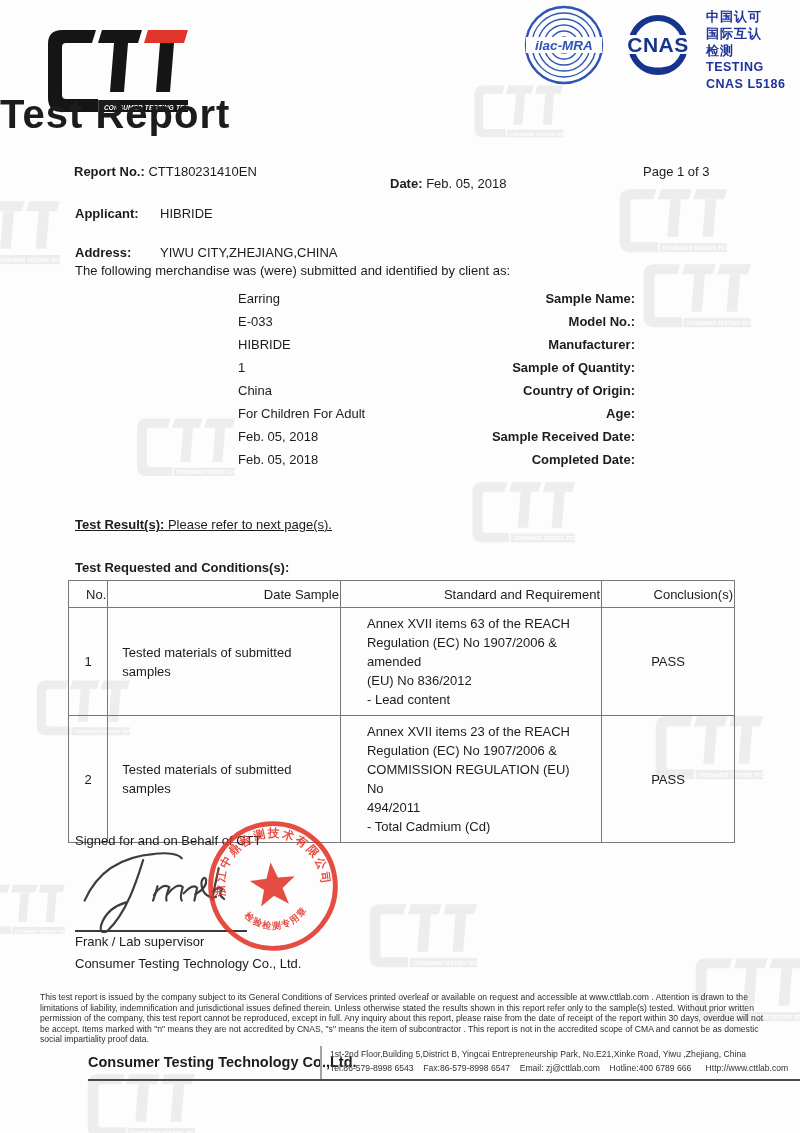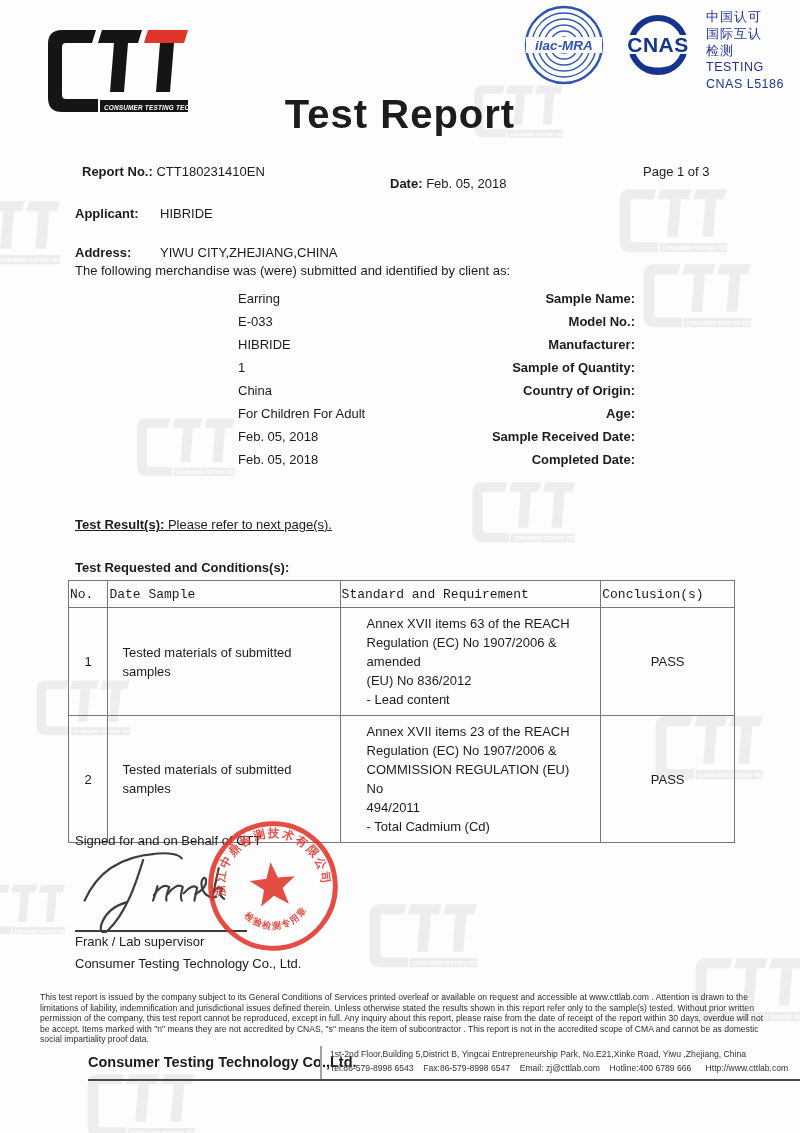--- a/index.html
+++ b/index.html
@@ -3,49 +3,49 @@
 <meta charset="utf-8">
 <style>
   html,body{margin:0;padding:0;background:#fff;}
   .page{position:relative;width:800px;height:1133px;background:#fdfdfd;overflow:hidden;
         font-family:"Liberation Sans", sans-serif;color:#1c1c1c;}
   .abs{position:absolute;}
   
   .ctt-logo{left:38px;top:22px;width:150px;height:100px;color:#151515;--accent:#e0352a;z-index:2;}
   .ilac{left:523px;top:4px;width:82px;height:82px;z-index:2;}
   .cnas{left:612px;top:14px;width:92px;height:64px;z-index:2;}
-  .acc-text{left:706px;top:8px;color:#20339b;font-weight:normal;z-index:2;}
+  .acc-text{left:706px;top:8px;color:#20339b;font-weight:bold;z-index:2;}
   .acc-text div{font-size:13px;line-height:17px;letter-spacing:1px;}
   .acc-text .en{font-size:12.5px;letter-spacing:.5px;}
-  .title{left:0;top:92px;width:800px;text-align:center;font-size:40px;font-weight:bold;
+  .title{left:0;top:92px;width:800px;font-size:40px;font-weight:bold;
          letter-spacing:1px;z-index:2;}
   
   .t13{font-size:13px;z-index:2;}
   .b{font-weight:bold;}
-  .meta-report{left:82px;top:164px;}
+  .meta-report{left:74px;top:164px;}
   .meta-date{left:390px;top:176px;}
   .meta-page{left:643px;top:164px;}
   .applicant-row{left:75px;top:206px;}
   .address-row{left:75px;top:230px;}
   .kv-val{position:absolute;left:85px;top:0;white-space:nowrap;font-weight:normal;}
   .kv{position:relative;display:block;}
   
   .intro{left:75px;top:263px;}
   .fields{left:75px;top:291px;width:560px;z-index:2;}
   .frow{position:relative;height:23px;font-size:13px;text-align:right;}
   .frow .lab{font-weight:bold;}
   .frow .val{position:absolute;left:163px;top:0;}
   
   .result-line{left:75px;top:517px;text-decoration:underline;}
   .table-title{left:75px;top:560px;font-weight:bold;}
   table.rt{position:absolute;left:68px;top:580px;width:667px;border-collapse:collapse;
            font-size:13px;z-index:2;}
   table.rt td,table.rt th{border:1px solid #777;font-weight:normal;line-height:19px;}
   th.c-no{width:37px;} th.c-sample{width:235px;} th.c-std{width:263px;} th.c-con{width:132px;}
-  table.rt th{height:24px;text-align:left;font-family:Liberation Mono, monospace;}
+  table.rt th{height:24px;text-align:right;}
   td.no,td.con{text-align:center;vertical-align:middle;}
   td.sample{padding:6px 28px 6px 14px;vertical-align:middle;}
   td.std{padding:6px 26px;white-space:pre-line;vertical-align:middle;}
   
   .signed-for{left:75px;top:833px;}
   .sig-svg{left:62px;top:843px;width:200px;height:90px;z-index:2;}
   .sig-line{left:75px;top:930px;width:172px;height:2px;background:#3a3a3a;z-index:2;}
   .stamp{left:203px;top:816px;width:140px;height:140px;z-index:3;opacity:.87;}
   .signer{left:75px;top:934px;}
   .sig-company{left:75px;top:956px;}

